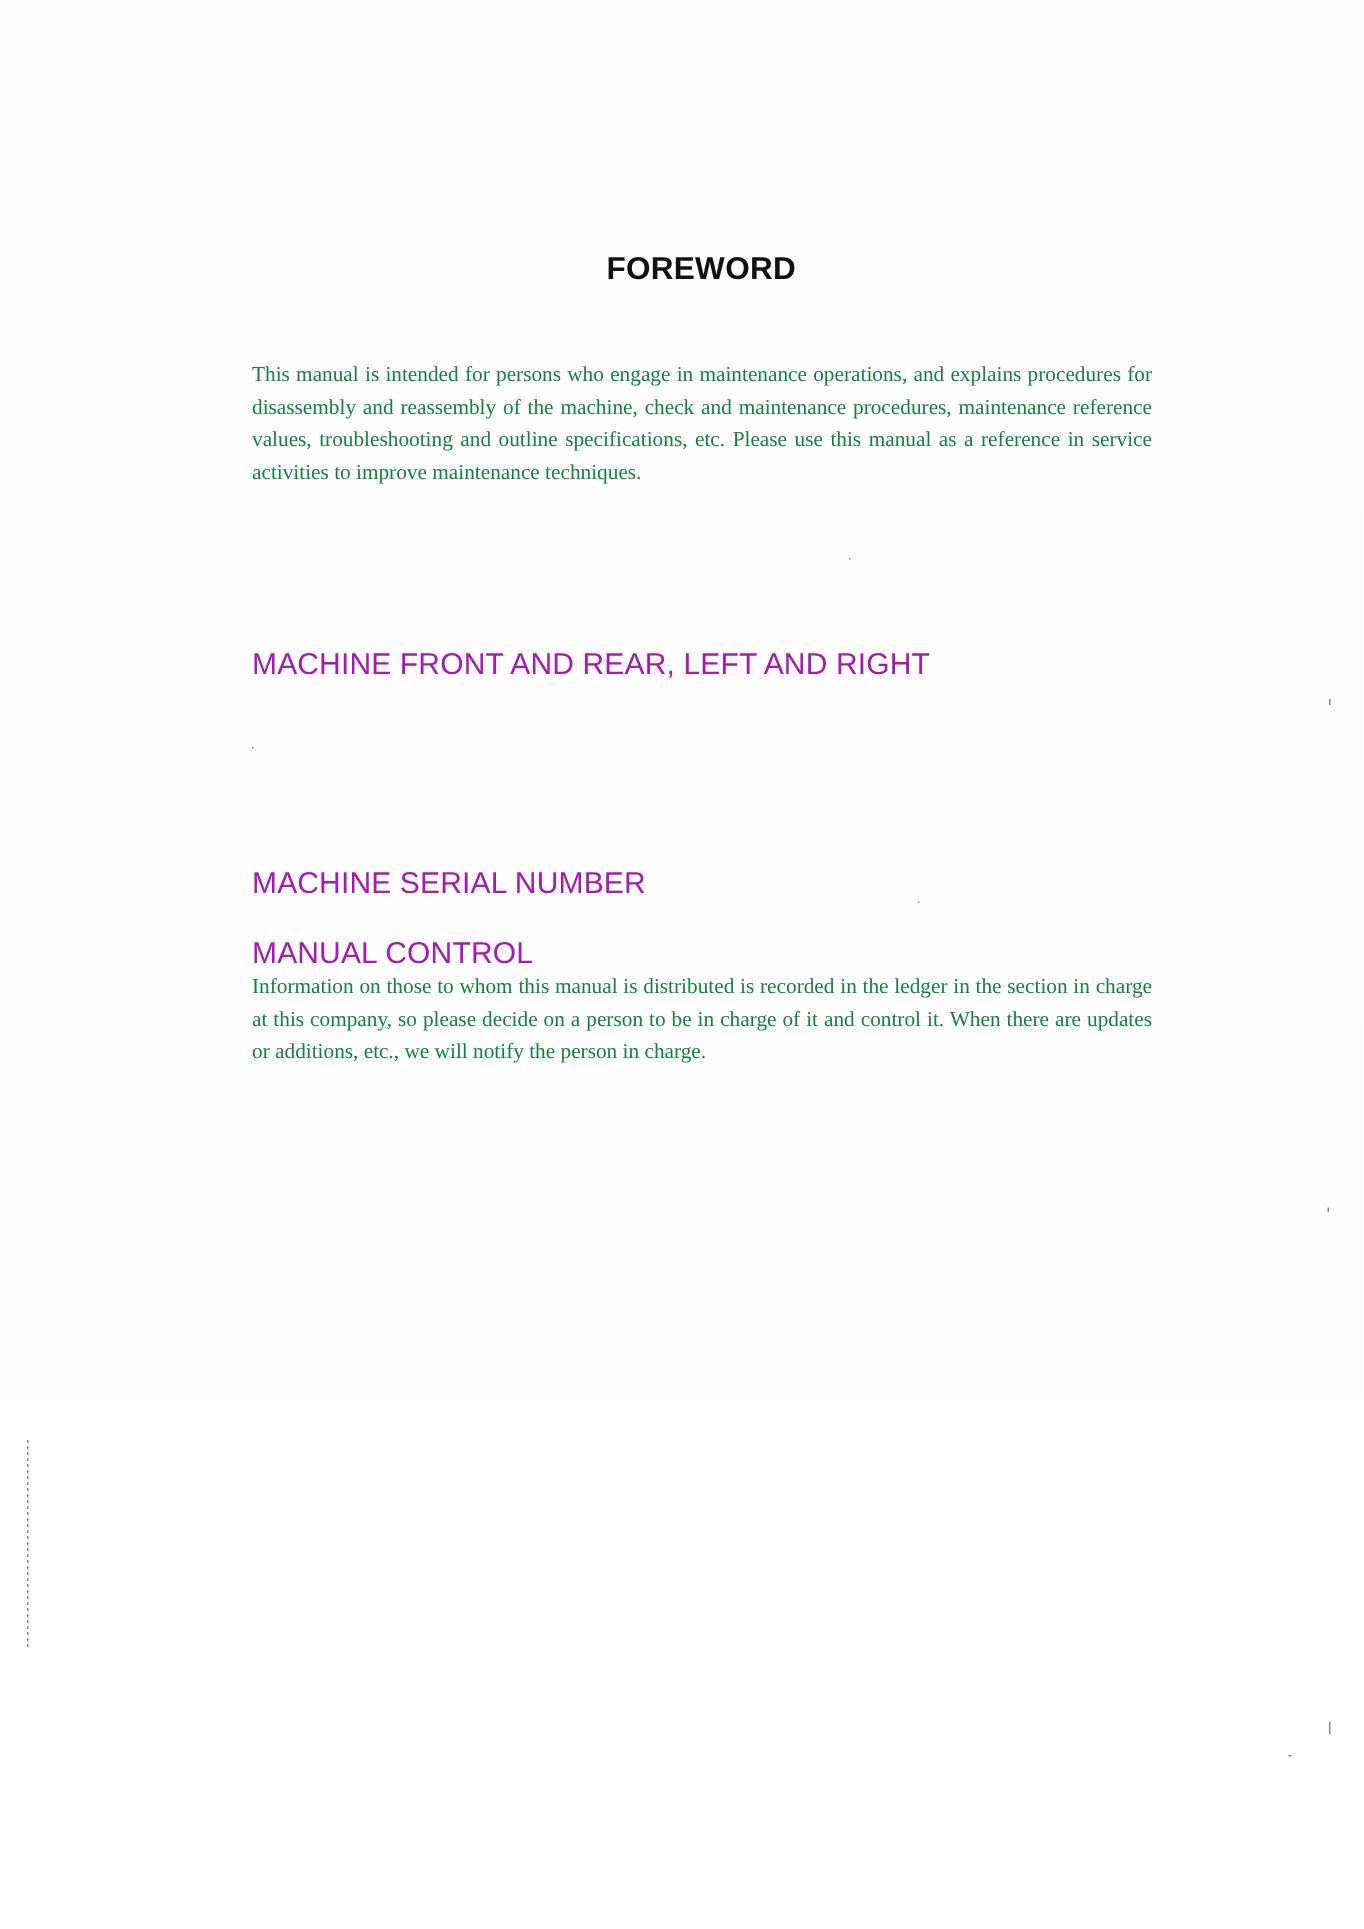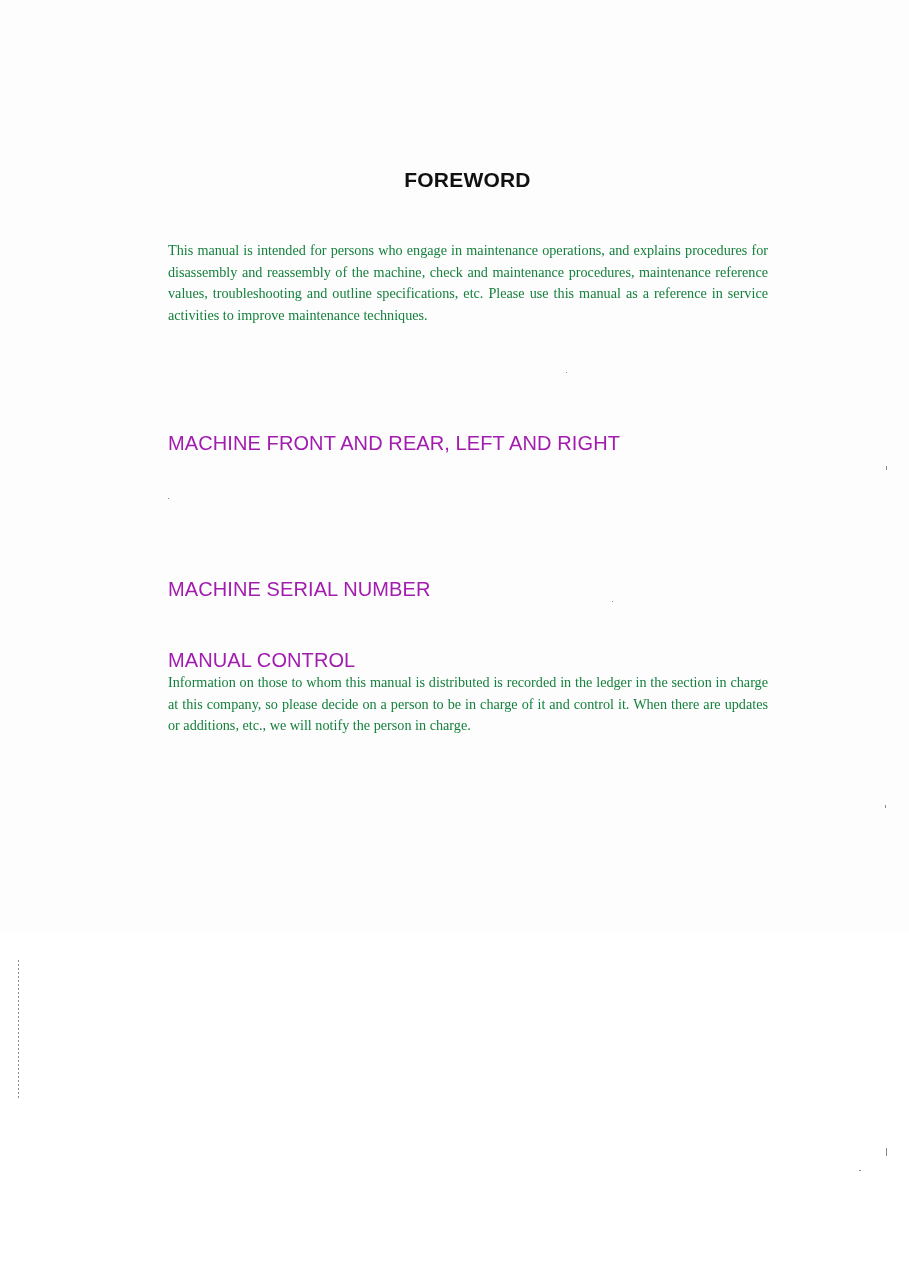--- a/index.html
+++ b/index.html
@@ -57,21 +57,21 @@
     .section-heading {
       font-family: "Liberation Sans", sans-serif;
       font-size: 20px;
       line-height: 20px;
       color: #a21caf;
       margin: 0 0 2px 0;
       letter-spacing: 0.1px;
     }
     #sec-front { top: 433px; }
     #sec-serial { top: 559px; margin-top: 20px; }
-    #sec-control { top: 626px; margin-top: 24px; }
+    #sec-control { top: 626px; }
     .dotline {
       position: absolute;
       left: 18px;
       top: 960px;
       width: 1px;
       height: 140px;
       background-image: linear-gradient(to bottom, #555 50%, transparent 50%);
       background-size: 1px 4px;
       opacity: 0.7;
     }

